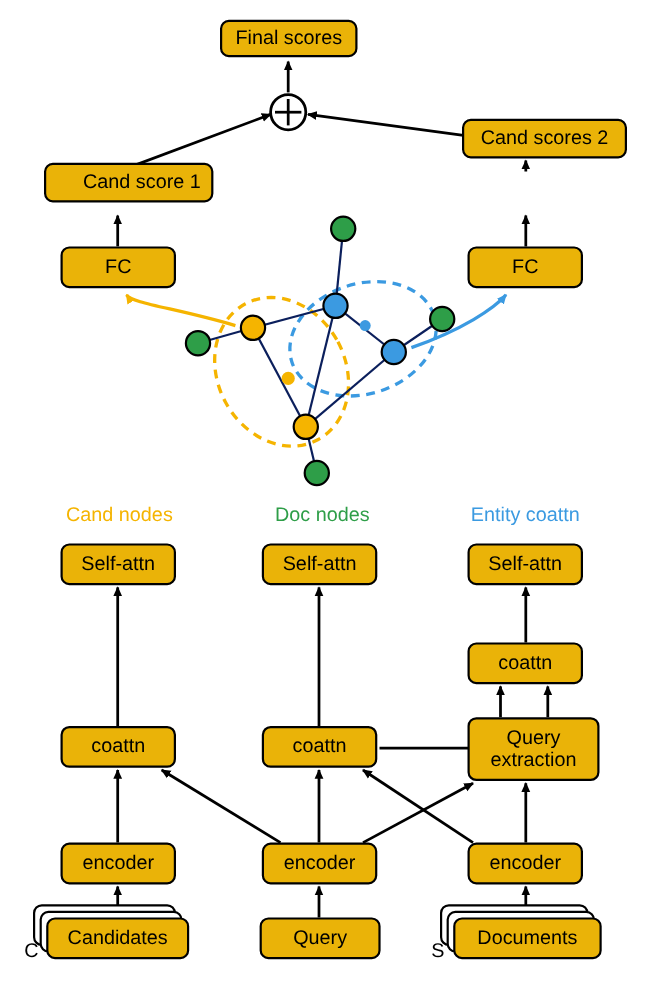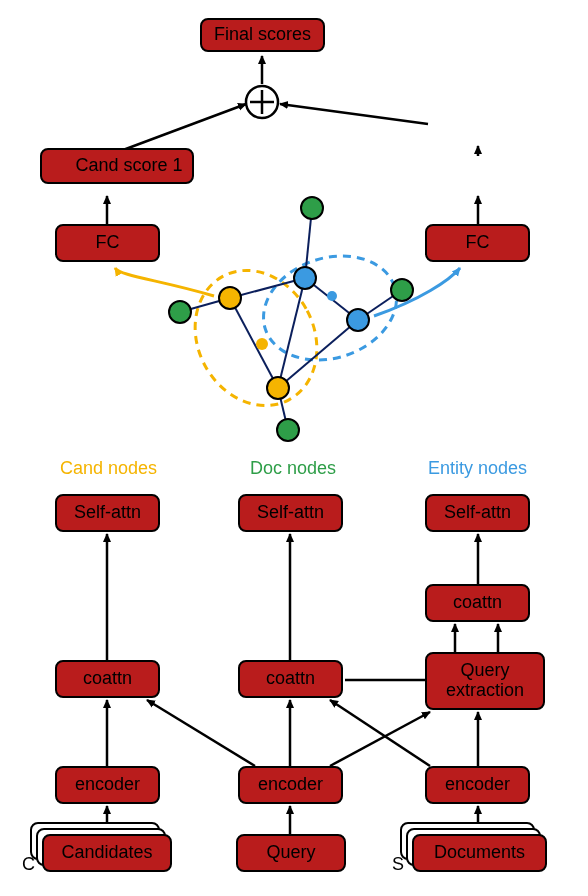--- a/index.html
+++ b/index.html
@@ -15,21 +15,21 @@
   }
   .stage {
     position: relative;
     width: 588px;
     height: 896px;
   }
   .box {
     position: absolute;
     border: 2px solid #000;
     border-radius: 8px;
-    background: #b91c1c;
+    background: #eab308;
     display: flex;
     align-items: center;
     justify-content: center;
     text-align: center;
     box-sizing: border-box;
     z-index: 5;
     padding: 2px 6px;
     line-height: 1.1;
   }
   .stack-behind {
@@ -143,38 +143,41 @@
     <path d="M214,296 C160,280 120,276 115,268" fill="none" stroke="#F5B400" stroke-width="3" marker-end="url(#arrY)"></path>
     <path d="M374,316 C420,300 450,280 460,268" fill="none" stroke="#3B9AE1" stroke-width="3" marker-end="url(#arrB)"></path>
   </svg>
 
   <div class="box" style="left:200px; top:18px; width:125px; height:34px;">
       <span>Final scores</span>
     </div>
   <div class="box" style="left:40px;  top:148px; width:154px; height:36px;padding-left:30px;">
       <span>Cand score 1</span>
     </div>
+  <div class="box" style="left:420px; top:108px; width:150px; height:36px;">
+      <span>Cand scores 2</span>
+    </div>
   <div class="box" style="left:55px;  top:224px; width:105px; height:38px;">
       <span>FC</span>
     </div>
   <div class="box" style="left:425px; top:224px; width:105px; height:38px;">
       <span>FC</span>
     </div>
 
   <svg class="layer layer-top" viewBox="0 0 588 896">
     <g>
       <circle cx="262" cy="102" r="16" fill="#fff" stroke="#000" stroke-width="2.5"></circle>
       <line x1="262" y1="90" x2="262" y2="114" stroke="#000" stroke-width="2.5"></line>
       <line x1="250" y1="102" x2="274" y2="102" stroke="#000" stroke-width="2.5"></line>
     </g>
   </svg>
 
   <div class="label" style="left:60px;  top:458px; color:#F5B400;">Cand nodes</div>
   <div class="label" style="left:250px; top:458px; color:#2E9E48;">Doc nodes</div>
-  <div class="label" style="left:428px; top:458px; color:#3B9AE1;">Entity nodes</div>
+  <div class="label" style="left:428px; top:458px; color:#3B9AE1;">Entity coattn</div>
 
   <div class="box" style="left:55px; top:494px; width:105px; height:38px;">
       <span>Self-attn</span>
     </div>
   <div class="box" style="left:55px; top:660px; width:105px; height:38px;">
       <span>coattn</span>
     </div>
   <div class="box" style="left:55px; top:766px; width:105px; height:38px;">
       <span>encoder</span>
     </div>

